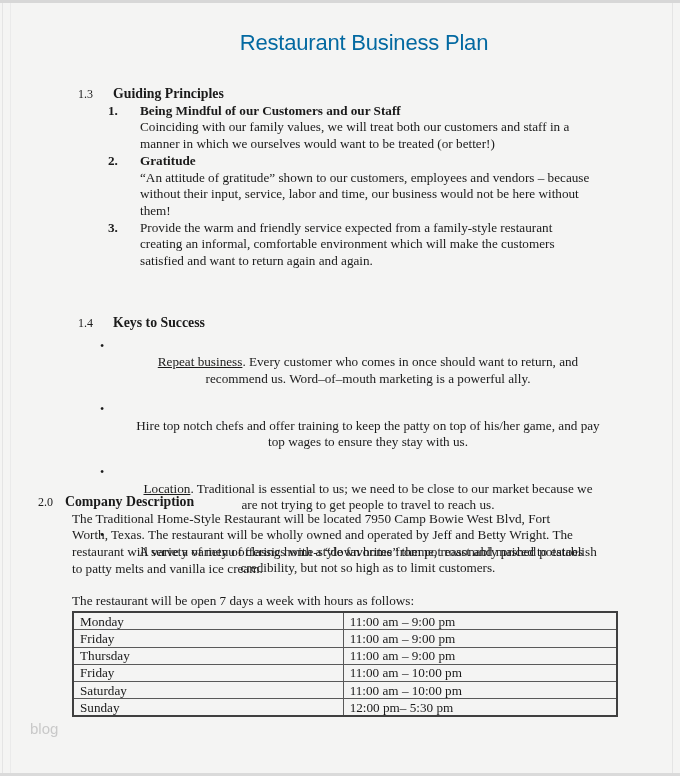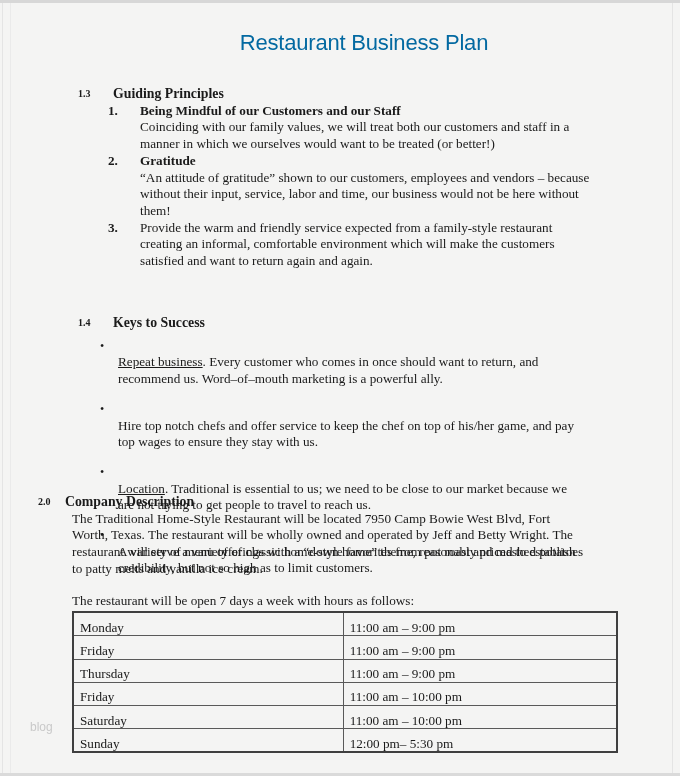--- a/index.html
+++ b/index.html
@@ -32,62 +32,62 @@
     color: #0369a1;
     padding-left: 24px;
   }
 
   .sec { position: absolute; font-size: 13.2px; line-height: 16.7px; }
   .sec-13 { top: 86px;  left: 78px; width: 545px; }
   .sec-14 { top: 299px; left: 78px; width: 545px; margin-top: 16px; }
   .sec-20 { top: 494px; left: 38px; width: 610px; }
 
   .sec-head { display: flex; }
-  .sec-num  { font-weight: bold; font-size: 10px; width: 35px; flex: 0 0 35px; }
+  .sec-num  { font-weight: normal; font-size: 12px; width: 35px; flex: 0 0 35px; }
   .sec-num-20 { width: 27px; flex: 0 0 27px; }
   .sec-title { font-weight: bold; font-size: 13.8px; }
 
   .oitem { display: flex; }
   .onum  { font-weight: bold; margin-left: 30px; width: 32px; flex: 0 0 32px; }
   .obody { width: 480px; }
   .ohead { font-weight: bold; }
   .otext { white-space: pre-line; }
 
   .bullet { display: flex; margin-top: 13px; }
   .bullet.first { margin-top: 6px; }
   .dot   { margin-left: 22px; width: 18px; flex: 0 0 18px; font-size: 12px; }
-  .btext { width: 500px; white-space: pre-line; }
+  .btext { width: 500px; white-space: pre-line; text-align: center; }
   .u     { text-decoration: underline; }
 
   .body-20 { margin-left: 34px; width: 584px; white-space: pre-line; }
   .intro-20 { margin-left: 34px; margin-top: 15px; }
 
   table.hours {
     margin-left: 34px;
     margin-top: 2px;
     border-collapse: collapse;
     width: 546px;
     border: 2px solid #3f3f3f;
   }
   table.hours td {
     border: 1px solid #595959;
     height: 16.2px;
     line-height: 15px;
-    padding: 6px 0 0 6px;
+    padding: 0 0 0 6px;
     font-size: 13.2px;
     vertical-align: middle;
   }
   td.day-col  { width: 265px; }
   td.time-col { width: 269px; }
 
   .watermark {
     position: absolute;
     left: 30px; top: 720px;
     font-family: "Liberation Sans", sans-serif;
-    font-size: 12px;
+    font-size: 15px;
     color: #c9c9c9;
   }
 </style>
 </head>
 <body>
 
 <div class="page">
   <div class="edge-top"></div>
   <div class="edge-bottom"></div>
   <div class="edge-left-a"></div>
@@ -141,21 +141,21 @@
       <span class="dot">•</span>
       <div class="btext">
         <span class="u">Repeat business</span><span>. Every customer who comes in once should want to return, and
 recommend us. Word–of–mouth marketing is a powerful ally.</span>
       </div>
     </div>
 
     <div class="bullet">
       <span class="dot">•</span>
       <div class="btext">
-        <span class="u"></span><span>Hire top notch chefs and offer service to keep the chef on top of his/her game, and pay
+        <span class="u"></span><span>Hire top notch chefs and offer training to keep the patty on top of his/her game, and pay
 top wages to ensure they stay with us.</span>
       </div>
     </div>
 
     <div class="bullet">
       <span class="dot">•</span>
       <div class="btext">
         <span class="u">Location</span><span>. Traditional is essential to us; we need to be close to our market because we
 are not trying to get people to travel to reach us.</span>
       </div>

